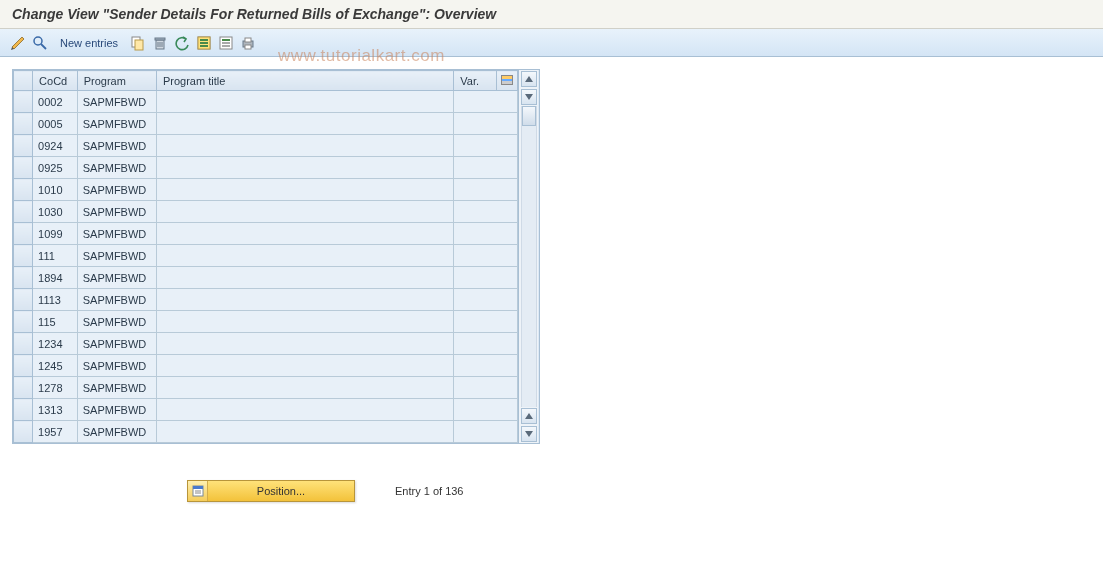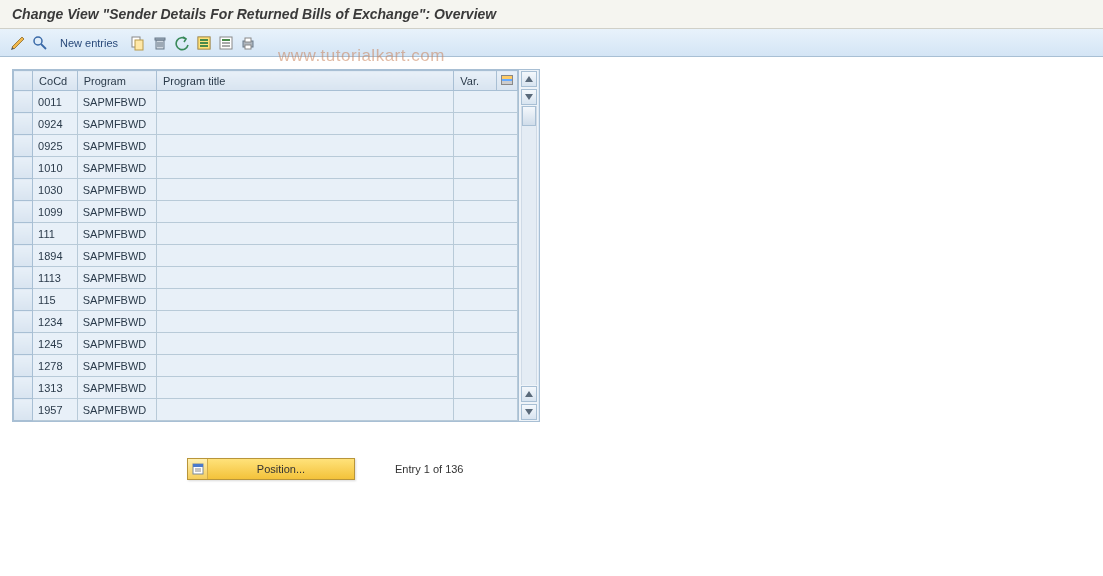--- a/index.html
+++ b/index.html
@@ -271,21 +271,28 @@
           <th class="col-cocd">CoCd</th>
           <th class="col-program">Program</th>
           <th class="col-title">Program title</th>
           <th class="col-var">Var.</th>
           <th class="th-settings"><span class="settings-ico"></span></th>
         </tr>
       </thead>
       <tbody id="grid-body">
           <tr>
             <td class="row-sel"></td>
-            <td class="data-cell col-cocd">0011</td>
+            <td class="data-cell col-cocd">0002</td>
+            <td class="data-cell col-program">SAPMFBWD</td>
+            <td class="data-cell col-title"></td>
+            <td class="data-cell col-var" colspan="2"></td>
+          </tr>
+          <tr>
+            <td class="row-sel"></td>
+            <td class="data-cell col-cocd">0005</td>
             <td class="data-cell col-program">SAPMFBWD</td>
             <td class="data-cell col-title"></td>
             <td class="data-cell col-var" colspan="2"></td>
           </tr>
           <tr>
             <td class="row-sel"></td>
             <td class="data-cell col-cocd">0924</td>
             <td class="data-cell col-program">SAPMFBWD</td>
             <td class="data-cell col-title"></td>
             <td class="data-cell col-var" colspan="2"></td>

